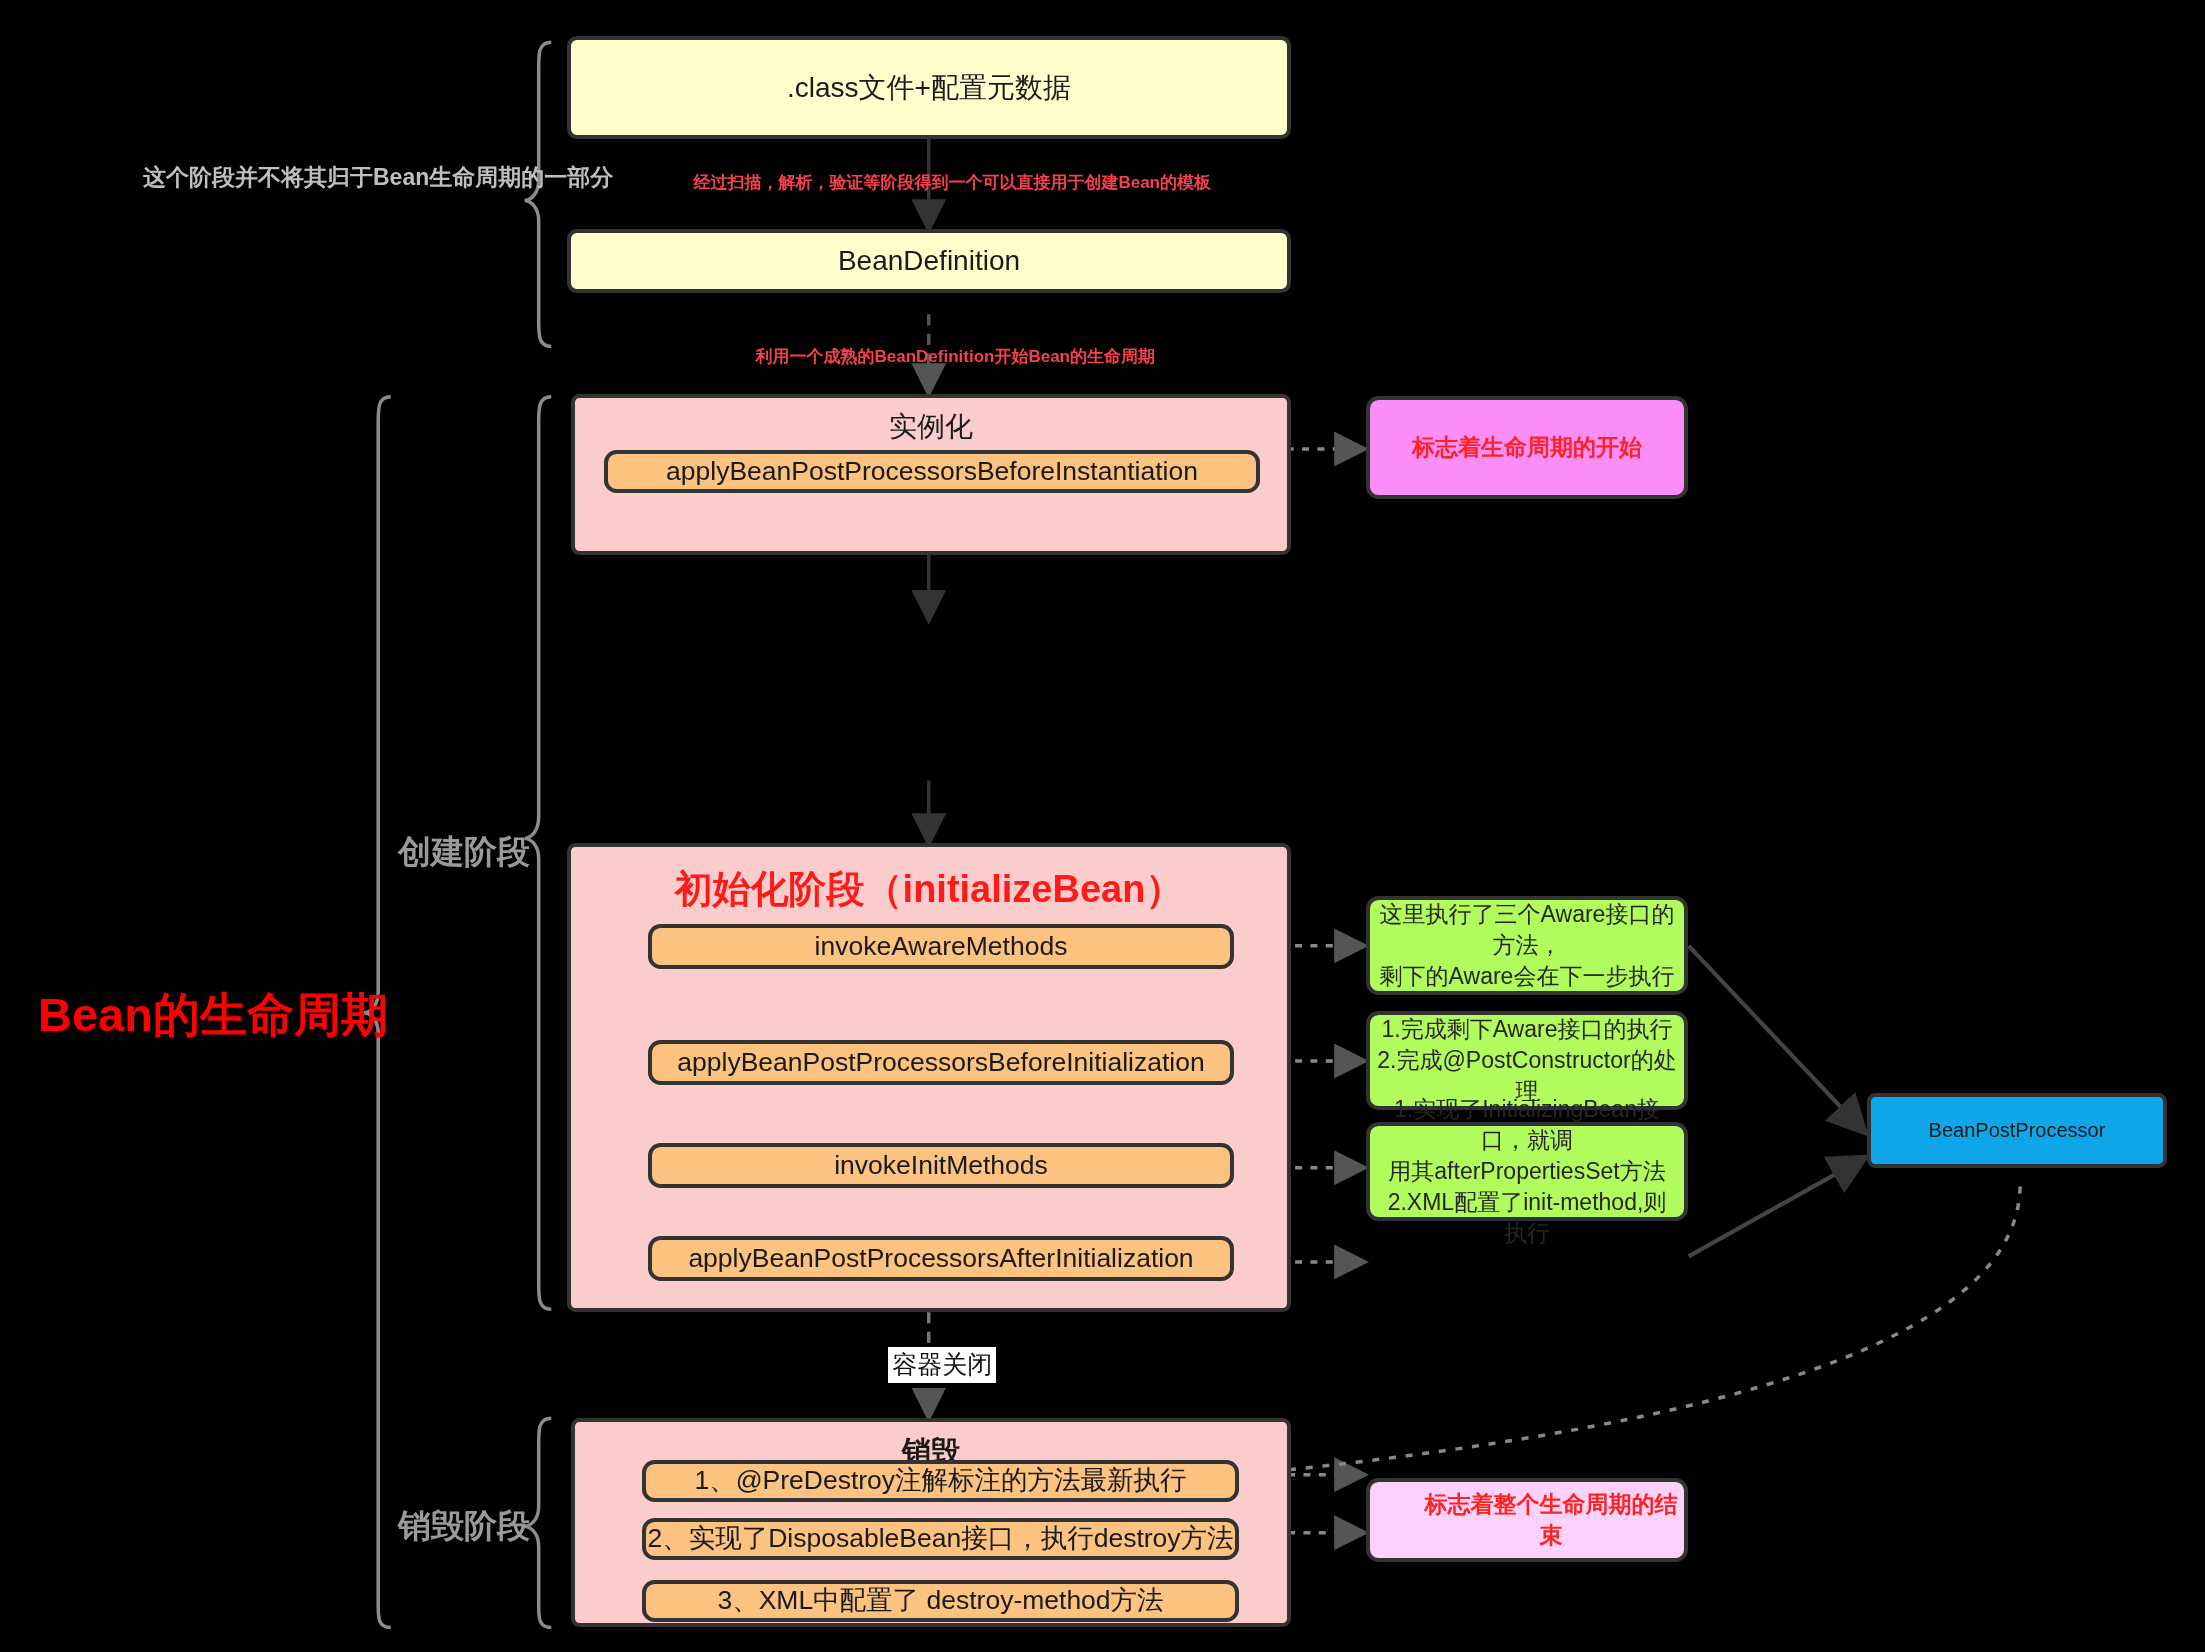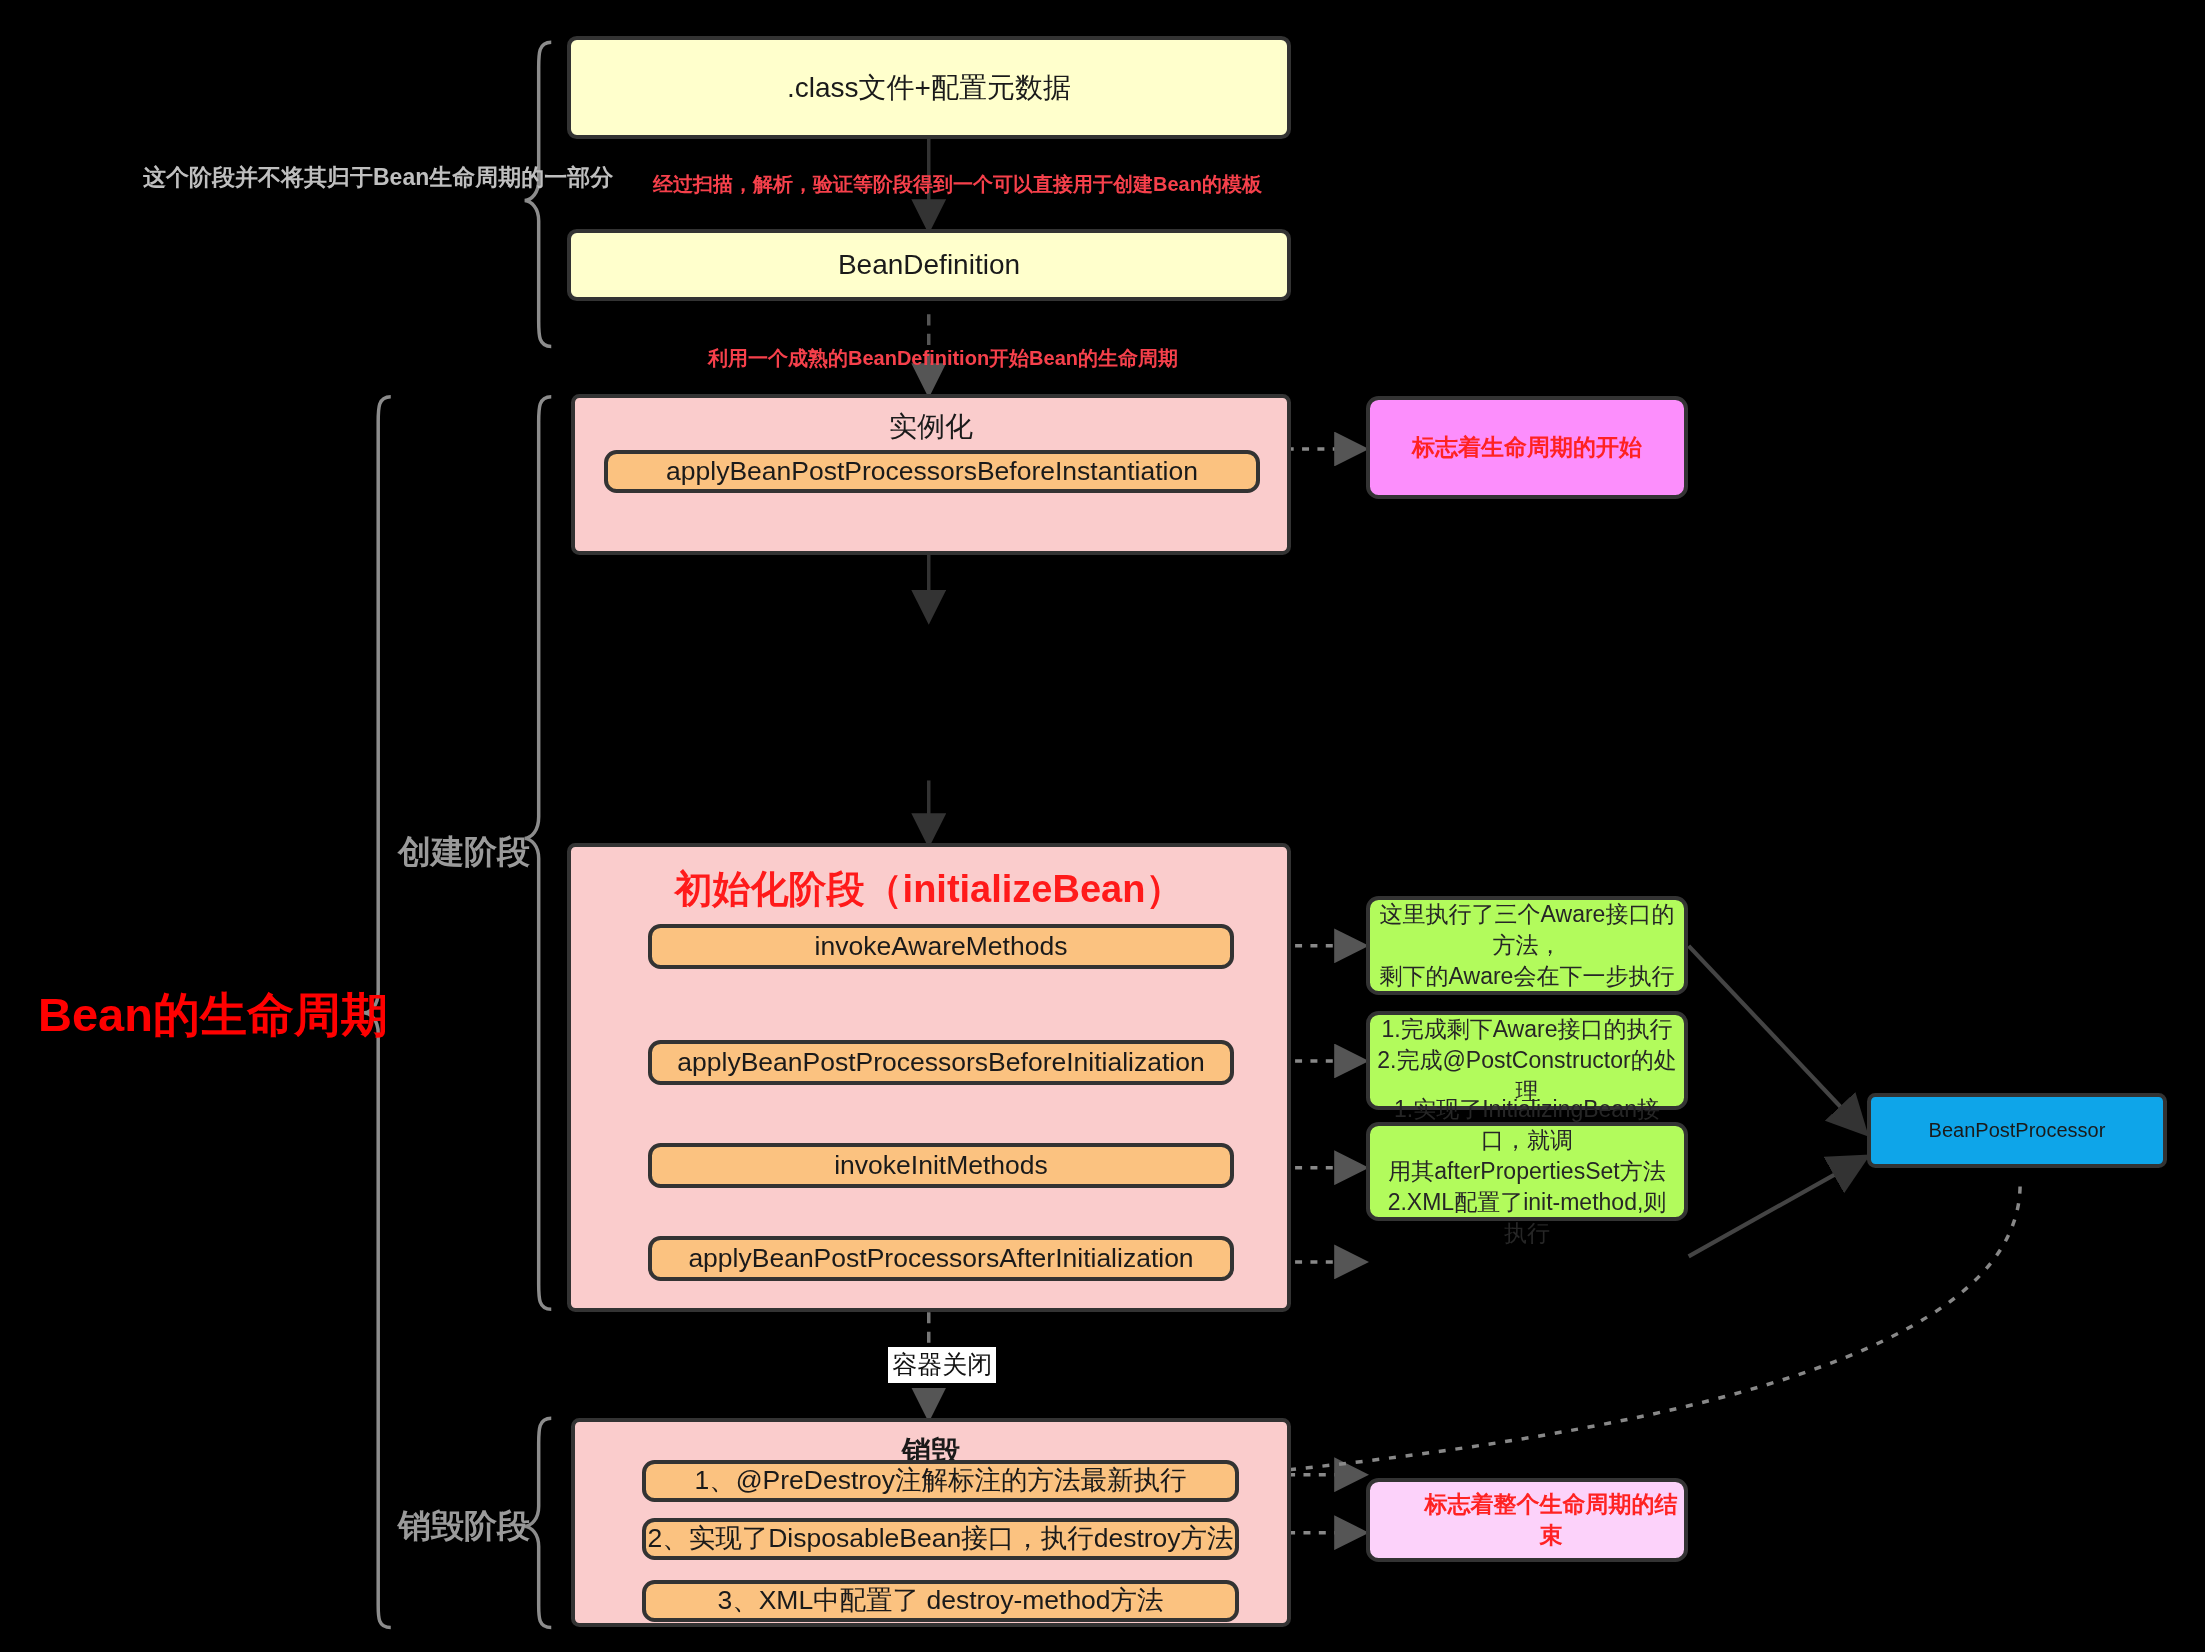--- a/index.html
+++ b/index.html
@@ -18,22 +18,22 @@
   .green{background:#B2FB5C;border-radius:12.6px;font-size:23px;padding:4.2px 7px;}
   .magenta{background:#FC8EFC;border-radius:12.6px;font-size:23px;}
   .magenta2{background:#FCD2FA;border-radius:12.6px;font-size:23px;}
   .cyan{background:#0ea5e9;border-radius:8.4px;font-size:20px;}
 
   .stage-title{position:absolute;left:0;right:0;top:9.8px;text-align:center;
                font-size:28px;color:#1a1a1a;}
   .stage-title.big{font-size:38px;font-weight:bold;color:#FF1A1A;top:17px;}
   .stage-title.bold{font-weight:bold;font-size:29px;}
 
-  .edge-label{position:absolute;color:#F6404B;font-weight:bold;font-size:20px;
-              white-space:nowrap;text-align:left;}
+  .edge-label{position:absolute;color:#F6404B;font-weight:bold;font-size:17px;
+              white-space:nowrap;text-align:right;}
   .plain-label{position:absolute;color:#BFBFBF;font-size:23px;white-space:nowrap;
                font-weight:bold;}
   .grey-stage{position:absolute;color:#9A9A9A;font-size:33px;font-weight:bold;
               white-space:nowrap;}
   .title-red{position:absolute;color:#FF0000;font-size:47px;font-weight:bold;
              white-space:nowrap;}
   .tag{position:absolute;background:#FFFFFF;color:#111;font-size:25px;
        padding:1.4px 4.2px;white-space:nowrap;}
 
   .note-red{color:#FF2222;font-weight:bold;}
@@ -93,21 +93,21 @@
     <path d="M560,568 C542,568 542,584 542,604 L542,1420 C542,1440 532,1450 522,1451
              C532,1452 542,1462 542,1480 L542,2300 C542,2318 542,2332 560,2332" stroke="#8c8c8c" stroke-width="5" fill="none"></path>
   </svg>
 
   <div class="box yellow" style="left:567px;top:36px;width:724px;height:103px;">
     <span>​.class文件+配置元数据</span>
   </div>
 
   <div class="edge-label" style="left:653px;top:171px;width:558px;">经过扫描，解析，验证等阶段得到一个可以直接用于创建Bean的模板</div>
 
-  <div class="box yellow" style="left:567px;top:229px;width:724px;height:72px;">
+  <div class="box yellow" style="left:567px;top:229px;width:724px;height:64px;">
     <span>BeanDefinition</span>
   </div>
 
   <div class="edge-label" style="left:708px;top:345px;width:447px;">利用一个成熟的BeanDefinition开始Bean的生命周期</div>
 
   <div class="plain-label" style="left:143px;top:162px;">这个阶段并不将其归于Bean生命周期的一部分</div>
 
   <div class="box pinkstage" style="left:571px;top:394px;width:720px;height:161px;">
     <div class="stage-title">实例化</div>
     <div class="box orange" style="left:29px;top:52px;width:656px;height:43px;position:absolute;">

